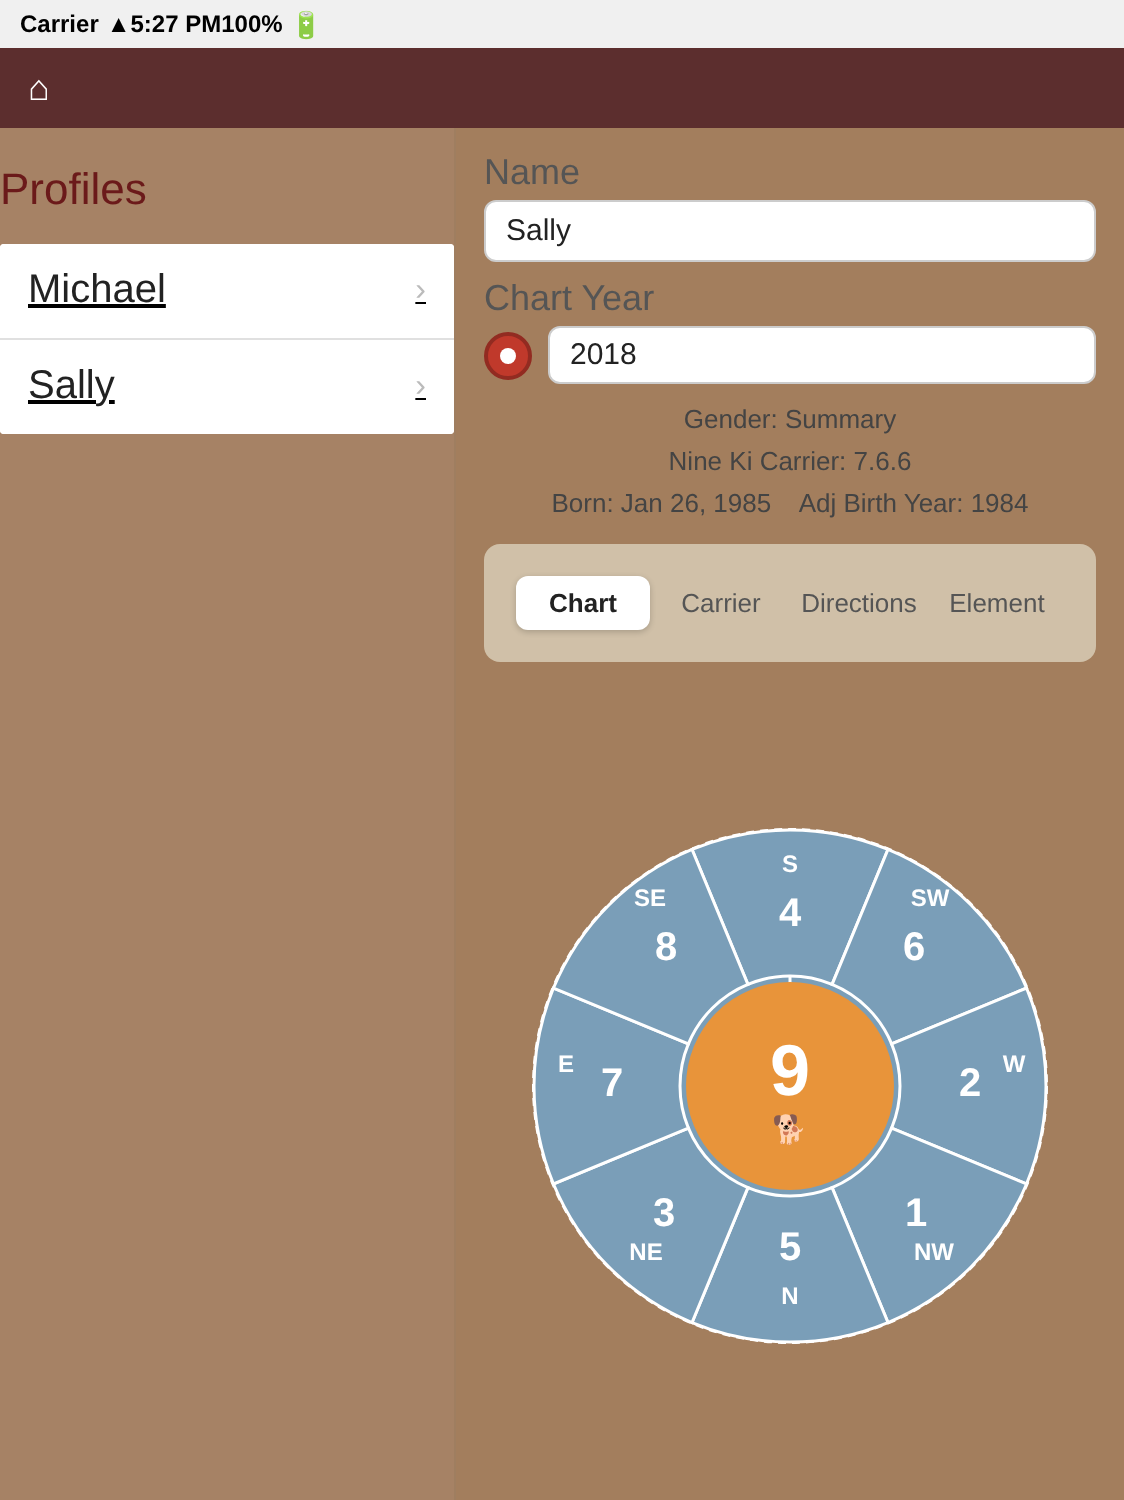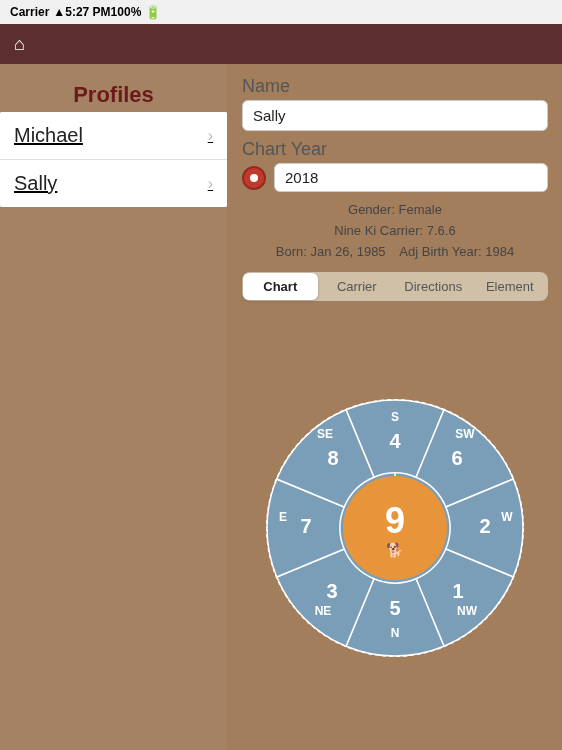--- a/index.html
+++ b/index.html
@@ -50,23 +50,22 @@
     .sidebar {
       width: 228px;
       background: rgba(200, 175, 150, 0.45);
       border-right: 1px solid rgba(150,120,90,0.4);
       display: flex;
       flex-direction: column;
     }
     .sidebar-title {
       color: #6B1A1A;
       font-size: 22px;
-      font-weight: 700;
-      text-align: center;
-      padding: 18px 0 4px;
+      font-weight: 400;
+      padding: 18px 0 14px;
     }
     .profile-list {
       background: #fff;
       border-radius: 2px;
       overflow: hidden;
       margin: 0 0;
     }
     .profile-item {
       display: flex;
       align-items: center;
@@ -157,21 +156,21 @@
       margin-bottom: 10px;
     }
 
     
     .tabs-row {
       display: flex;
       gap: 2px;
       margin-bottom: 12px;
       background: #d0c0a8;
       border-radius: 8px;
-      padding: 1px;
+      padding: 16px;
     }
     .tab {
       flex: 1;
       text-align: center;
       padding: 6px 4px;
       font-size: 13px;
       border-radius: 6px;
       cursor: pointer;
       color: #555;
       background: transparent;
@@ -240,21 +239,21 @@
 
     <div class="field-label">Chart Year</div>
     <div class="chart-year-row">
       <div class="record-btn">
         <div class="record-btn-inner"></div>
       </div>
       <input class="year-input" type="text" value="2018" style="">
     </div>
 
     <div class="info-text">
-      <span>Gender: Female</span><br>
+      <span>Gender: Summary</span><br>
       <span>Nine Ki Carrier: 7.6.6</span><br>
       <span>Born: Jan 26, 1985</span>
       &nbsp;&nbsp;
       <span>Adj Birth Year: 1984</span>
     </div>
 
     <div class="tabs-row">
       <button class="tab active">Chart</button>
       <button class="tab">Carrier</button>
       <button class="tab">Directions</button>

